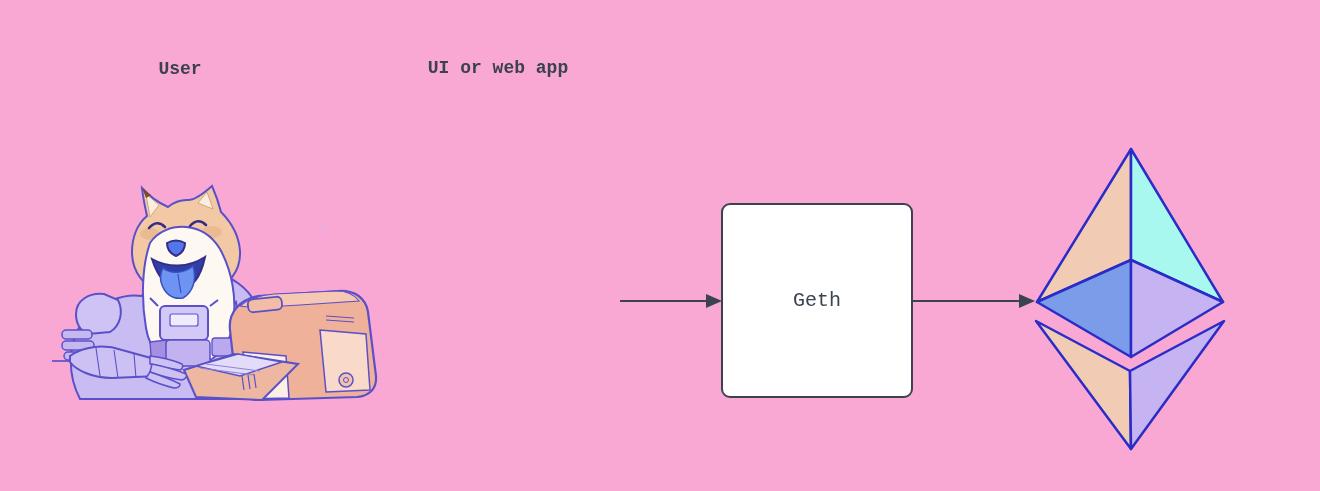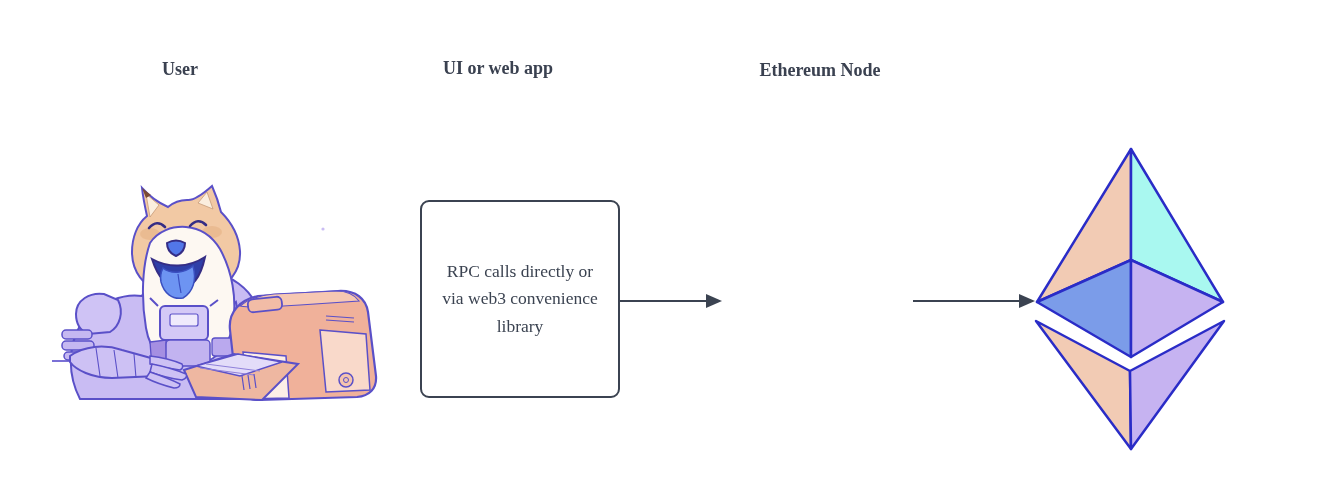--- a/index.html
+++ b/index.html
@@ -1,18 +1,18 @@
 <!DOCTYPE html>
 <html><head>
 <meta charset="utf-8">
 <style>
   html,body{margin:0;padding:0;background:#000;}
   .canvas{
-    position:relative;width:1320px;height:491px;background:#ffffff;
-    font-family:Liberation Serif, serif;overflow:hidden;
+    position:relative;width:1320px;height:491px;background:#f9a8d4;
+    font-family:Liberation Mono, monospace;overflow:hidden;
   }
   .hdr{
     position:absolute;transform:translateX(-50%);
     font-weight:bold;font-size:18px;color:#3a4150;white-space:nowrap;
   }
   .node-box{
     position:absolute;background:#fff;border:2px solid #3b4351;border-radius:9px;
     display:flex;align-items:center;justify-content:center;text-align:center;
     color:#3b4351;box-sizing:border-box;
   }
@@ -21,21 +21,20 @@
   svg{position:absolute;display:block;}
   .overlay{left:0;top:0;pointer-events:none;}
 </style>
 </head>
 <body>
 
 <div class="canvas">
 
   <div class="hdr" style="left:180px;top:59px">User</div>
   <div class="hdr" style="left:498px;top:58px">UI or web app</div>
-  <div class="hdr" style="left:820px;top:60px">Ethereum Node</div>
 
   <svg style="left:50px;top:175px" width="335" height="230" viewBox="50 175 335 230">
 
     <path d="M52,361 H232" stroke="#4e41c9" stroke-width="1.4"></path>
 
     <g>
       <path d="M80,399 C66,372 68,338 86,318 C100,302 124,293 142,296 C148,282 158,274 172,272 L212,272 C232,276 248,288 256,304 C266,322 270,348 266,374 L263,399 Z" fill="#c9bcf3" stroke="#5a50c8" stroke-width="2"></path>
       <path d="M238,302 C252,318 258,346 254,378 L252,398 L263,398 C268,368 265,330 252,310 Z" fill="#b2a1ea" stroke="none"></path>
 
       <path d="M146,300 C162,316 222,318 236,302 C238,308 236,314 230,318 C208,330 176,330 152,318 C146,314 144,306 146,300 Z" fill="#b7a8ee" stroke="#5a50c8" stroke-width="2"></path>
@@ -97,24 +96,24 @@
       <path d="M70,356 C84,346 104,344 122,350 L158,360 C166,364 166,372 158,376 L112,378 C92,378 76,370 70,362 Z" fill="#cdc1f4" stroke="#5a50c8" stroke-width="2"></path>
       <path d="M96,348 L100,376 M114,350 L118,378 M134,354 L136,378" stroke="#5a50c8" stroke-width="1.1"></path>
       <path d="M150,356 Q168,358 182,364 Q184,368 180,370 Q164,368 150,364 Z" fill="#cdc1f4" stroke="#5a50c8" stroke-width="1.5"></path>
       <path d="M152,364 Q172,368 186,374 Q188,378 182,380 Q166,378 150,372 Z" fill="#cdc1f4" stroke="#5a50c8" stroke-width="1.5"></path>
       <path d="M150,372 Q168,378 180,384 Q180,388 174,388 Q158,384 146,378 Z" fill="#cdc1f4" stroke="#5a50c8" stroke-width="1.5"></path>
     </g>
 
     <circle cx="323" cy="229" r="1.6" fill="#cabdf3"></circle>
   </svg>
 
-  <div class="node-box rpc">
-    <span>RPC calls directly or via web3 convenience library</span>
+
+  <div class="node-box geth">
+    <span>Geth</span>
   </div>
-
 
   <svg class="overlay" width="1320" height="491" viewBox="0 0 1320 491">
     <g>
       <line x1="620" y1="301" x2="706" y2="301" stroke-width="2" stroke="#3b4351"></line>
       <polygon points="706,294 722,301 706,308" fill="#3b4351"></polygon>
     </g>
     <g>
       <line x1="913" y1="301" x2="1019" y2="301" stroke-width="2" stroke="#3b4351"></line>
       <polygon points="1019,294 1035,301 1019,308" fill="#3b4351"></polygon>
     </g>

